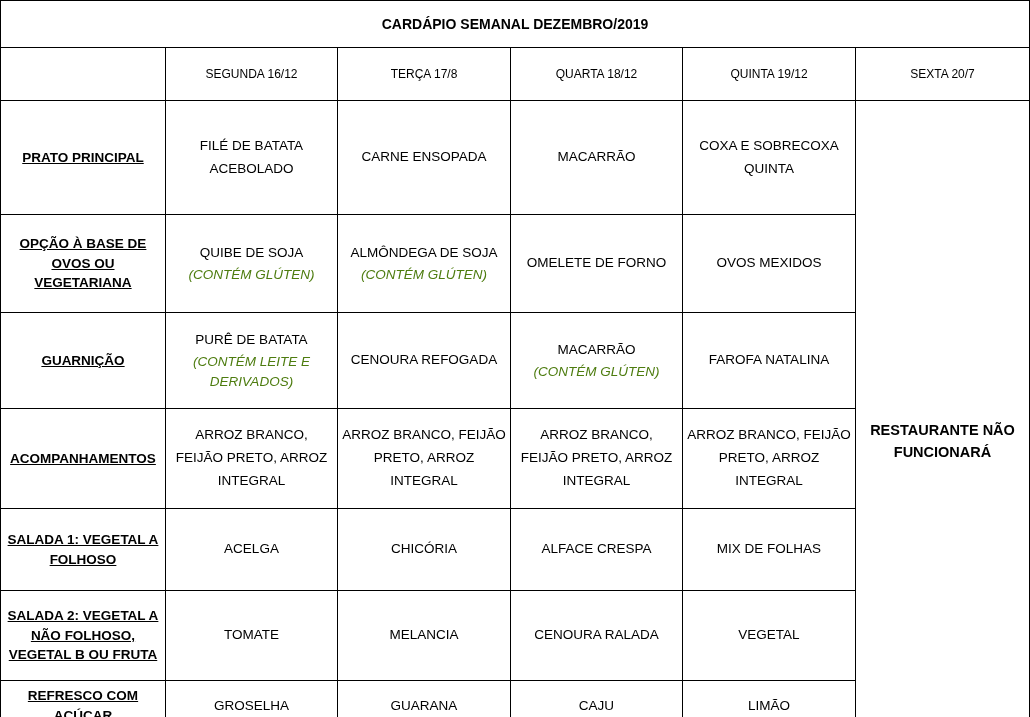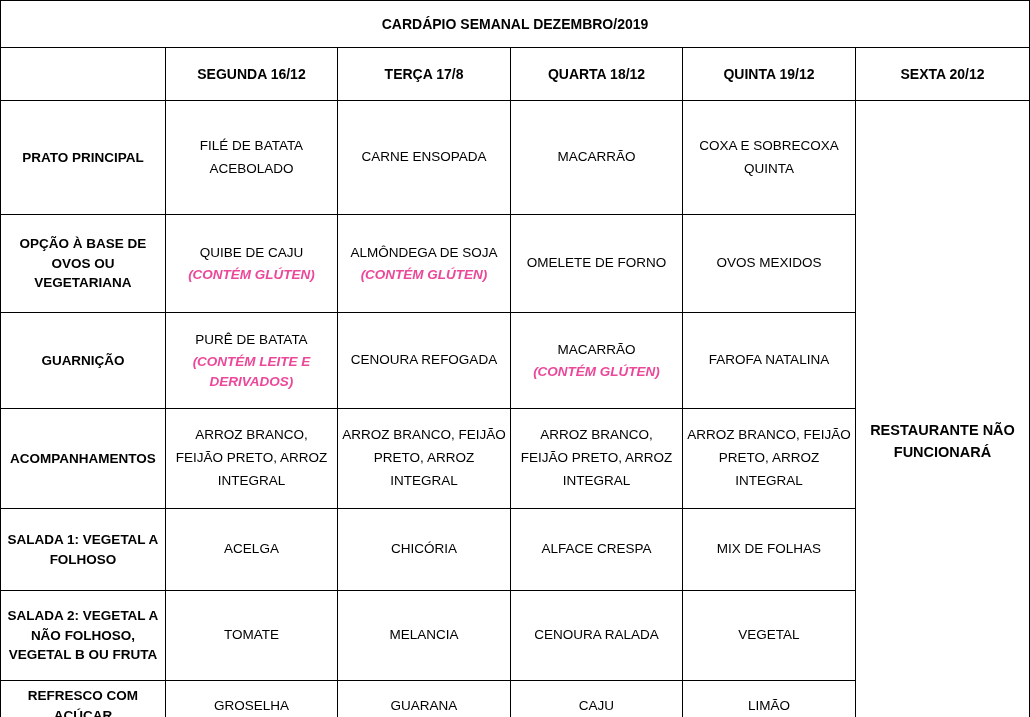--- a/index.html
+++ b/index.html
@@ -28,37 +28,38 @@
     color: #000000;
     overflow: hidden;
   }
   tr.title-row td {
     height: 38px;
     font-weight: bold;
     font-size: 14px;
   }
   tr.header-row th {
     height: 44px;
-    font-weight: bold;
-    font-size: 14px;
+    font-weight: normal;
+    font-size: 12px;
   }
   td.row-label {
     font-weight: bold;
     font-size: 13.5px;
     line-height: 1.45;
     padding: 2px 6px;
+    text-decoration: underline;
   }
   td.cell {
     font-size: 13.5px;
     line-height: 1.7;
     font-weight: normal;
   }
   td.cell .note {
-    color: #ec4899;
-    font-weight: bold;
+    color: #4d7c0f;
+    font-weight: normal;
     font-style: italic;
     line-height: 1.45;
   }
   td.friday-cell {
     color: #FF0000;
     font-weight: bold;
     font-size: 14.5px;
     line-height: 1.5;
     padding: 2px 12px;
   }
@@ -88,21 +89,21 @@
     <thead>
       <tr class="title-row">
         <td colspan="6">CARDÁPIO SEMANAL DEZEMBRO/2019</td>
       </tr>
       <tr class="header-row">
         <th></th>
         <th>SEGUNDA 16/12</th>
         <th>TERÇA 17/8</th>
         <th>QUARTA 18/12</th>
         <th>QUINTA 19/12</th>
-        <th>SEXTA 20/12</th>
+        <th>SEXTA 20/7</th>
       </tr>
     </thead>
     <tbody>
         <tr class="row-0">
           <td class="row-label">PRATO PRINCIPAL</td>
           <td class="cell">
             <div>FILÉ DE BATATA ACEBOLADO</div>
           </td>
           <td class="cell">
             <div>CARNE ENSOPADA</div>
@@ -111,21 +112,21 @@
             <div>MACARRÃO</div>
           </td>
           <td class="cell">
             <div>COXA E SOBRECOXA QUINTA</div>
           </td>
           <td class="friday-cell" rowspan="8">RESTAURANTE NÃO FUNCIONARÁ</td>
         </tr>
         <tr class="row-1">
           <td class="row-label">OPÇÃO À BASE DE OVOS OU VEGETARIANA</td>
           <td class="cell">
-            <div>QUIBE DE CAJU</div>
+            <div>QUIBE DE SOJA</div>
             <div class="note">(CONTÉM GLÚTEN)</div>
           </td>
           <td class="cell">
             <div>ALMÔNDEGA DE SOJA</div>
             <div class="note">(CONTÉM GLÚTEN)</div>
           </td>
           <td class="cell">
             <div>OMELETE DE FORNO</div>
           </td>
           <td class="cell">

